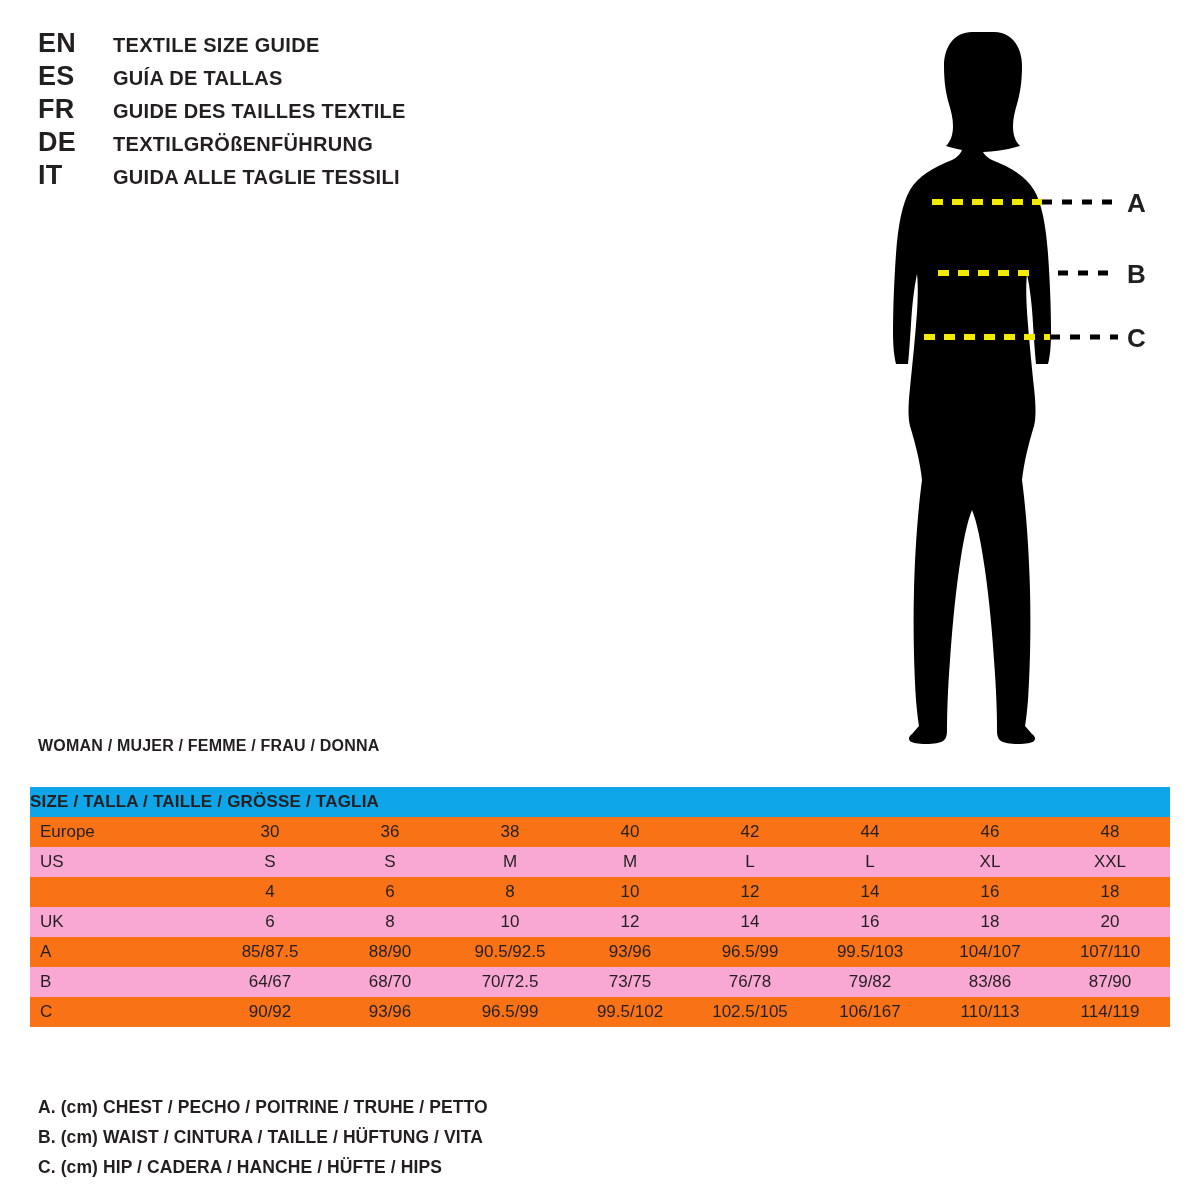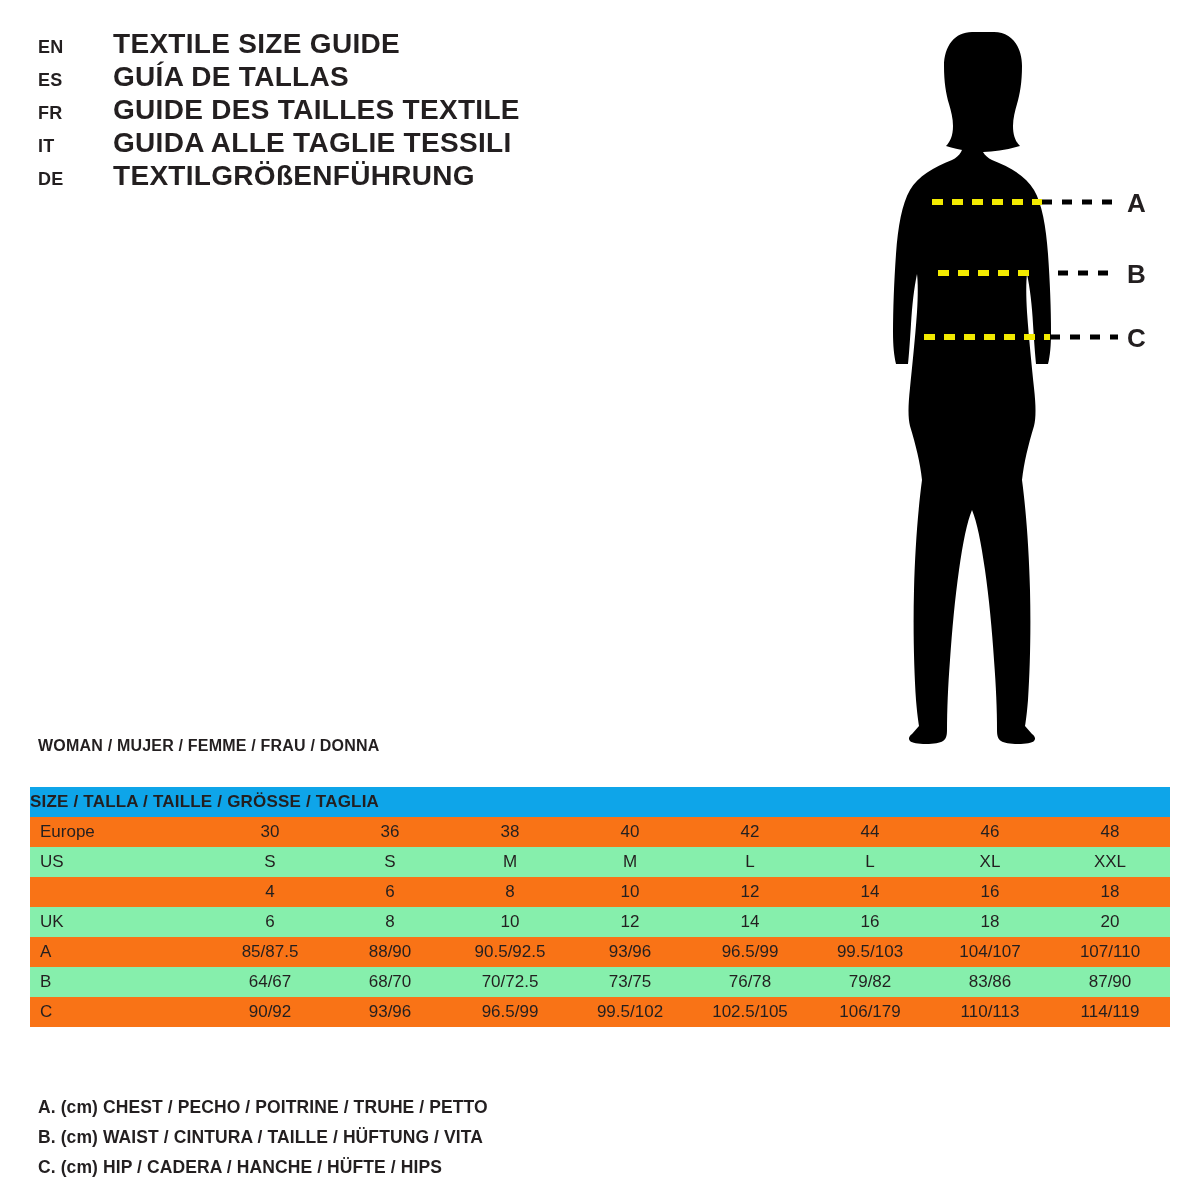--- a/index.html
+++ b/index.html
@@ -23,27 +23,27 @@
     top: 28px;
     width: 560px;
   }
   .title-row {
     display: flex;
     align-items: baseline;
     height: 33px;
   }
   .title-lang {
     width: 75px;
-    font-size: 18px;
+    font-size: 27px;
     font-weight: bold;
     color: #231f20;
     letter-spacing: 0.3px;
   }
   .title-text {
-    font-size: 28px;
+    font-size: 20px;
     font-weight: bold;
     color: #231f20;
     letter-spacing: 0.3px;
     white-space: nowrap;
   }
 
   
   #figure-area {
     position: absolute;
     left: 860px;
@@ -90,21 +90,21 @@
   }
   #size-table .rowlabel {
     text-align: left;
     padding-left: 10px;
     width: 180px;
   }
   #size-table td.val {
     text-align: center;
   }
   .row-light { background: #f97316; }
-  .row-dark  { background: #86efac; }
+  .row-dark  { background: #f9a8d4; }
 
   
   #legend {
     position: absolute;
     left: 38px;
     top: 1092px;
     width: 700px;
   }
   .legend-line {
     font-size: 17.5px;
@@ -125,26 +125,26 @@
   </div>
   <div class="title-row">
     <span class="title-lang">ES</span>
     <span class="title-text">GUÍA DE TALLAS</span>
   </div>
   <div class="title-row">
     <span class="title-lang">FR</span>
     <span class="title-text">GUIDE DES TAILLES TEXTILE</span>
   </div>
   <div class="title-row">
+    <span class="title-lang">DE</span>
+    <span class="title-text">TEXTILGRÖßENFÜHRUNG</span>
+  </div>
+  <div class="title-row">
     <span class="title-lang">IT</span>
     <span class="title-text">GUIDA ALLE TAGLIE TESSILI</span>
-  </div>
-  <div class="title-row">
-    <span class="title-lang">DE</span>
-    <span class="title-text">TEXTILGRÖßENFÜHRUNG</span>
   </div>
 </div>
 
 <div id="figure-area">
   <svg id="figure-svg" width="330" height="740" viewBox="0 0 330 740" xmlns="http://www.w3.org/2000/svg">
 
     <g fill="#000000">
 
       <path d="M112 22 C95 22 84 36 84 56 C84 72 86 84 89 94
                C91 101 93 108 93 116 C93 126 90 132 86 136
@@ -296,21 +296,21 @@
       <td class="val">83/86</td>
       <td class="val">87/90</td>
     </tr>
     <tr class="row-light">
       <td class="rowlabel">C</td>
       <td class="val">90/92</td>
       <td class="val">93/96</td>
       <td class="val">96.5/99</td>
       <td class="val">99.5/102</td>
       <td class="val">102.5/105</td>
-      <td class="val">106/179</td>
+      <td class="val">106/167</td>
       <td class="val">110/113</td>
       <td class="val">114/119</td>
     </tr>
   </tbody>
 </table>
 
 <div id="legend">
   <div class="legend-line">A. (cm) CHEST / PECHO / POITRINE / TRUHE / PETTO</div>
   <div class="legend-line">B. (cm) WAIST / CINTURA / TAILLE / HÜFTUNG / VITA</div>
   <div class="legend-line">C. (cm) HIP / CADERA / HANCHE / HÜFTE / HIPS</div>

